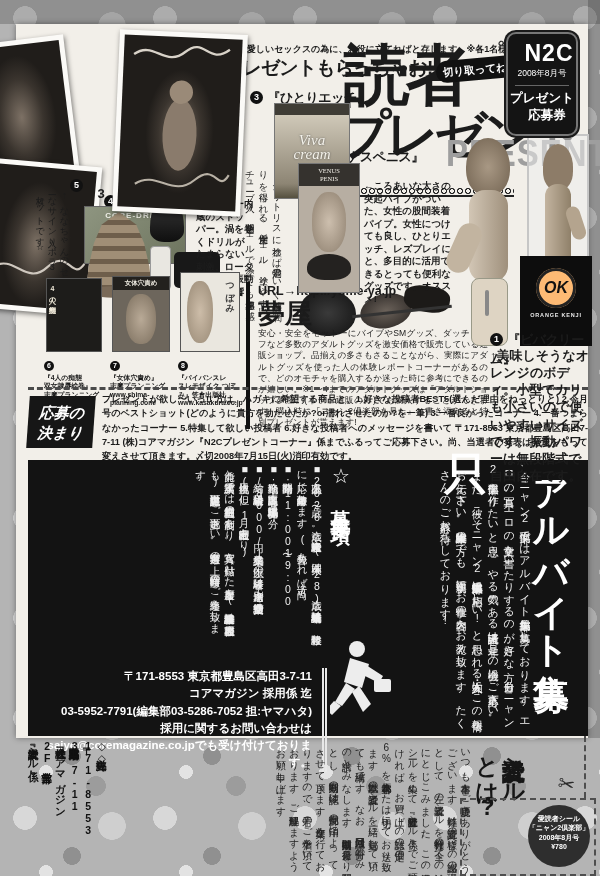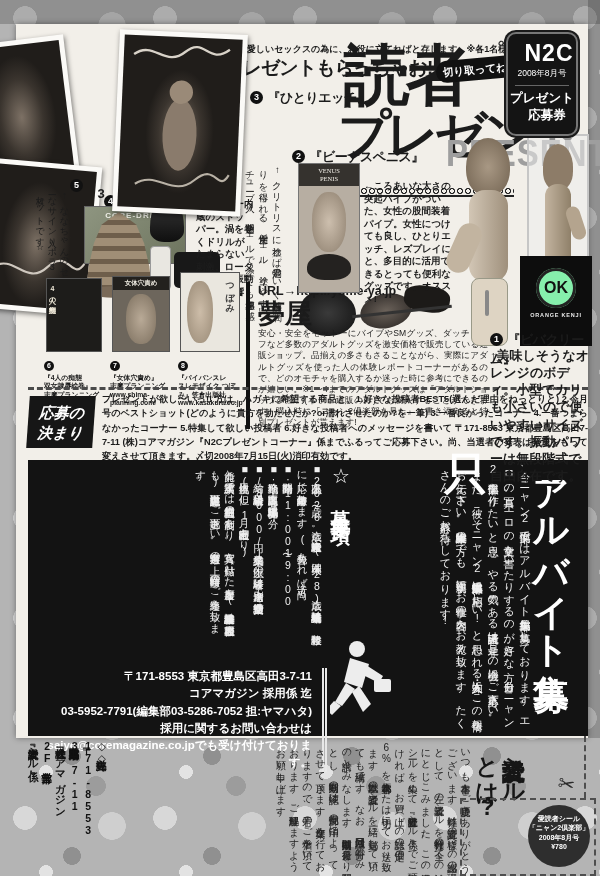--- a/index.html
+++ b/index.html
@@ -91,20 +91,25 @@
 サイン入りポラ
 3枚セット」</div>
   <div class="abs v pre" style="left:34px;top:190px;height:110px;font-size:9px;line-height:1.35;">↑ななちゃんのセクシ
 ーなサイン入りポラ3
 枚セットです☆</div>
 
   <div class="abs" style="left:250px;top:88px;">
     <span class="num">3</span>
     <span class="plabel">『ひとりエッチ』</span>
   </div>
+  <div class="abs" style="left:274px;top:103px;width:74px;height:94px;border:1px solid #777;
+      background:linear-gradient(180deg,#3f3c35 12%,#cfc8b8 12%,#8d8574 85%,#55503f);z-index:1;text-align:center;">
+    <div class="pre" style="font-family:'Liberation Serif','DejaVu Serif',serif;font-style:italic;color:#f4f2ea;font-size:15px;margin-top:30px;line-height:.9;text-shadow:0 0 2px #555;">Viva
+cream</div>
+  </div>
   <div class="abs" style="left:184px;top:134px;">
     <div class="tube" style="position:absolute;left:0;top:4px;width:13px;height:58px;">
         <div class="tubecap"></div>
       </div>
     <div class="tube" style="position:absolute;left:19px;top:2px;width:13px;height:60px;">
         <div class="tubecap"></div>
       </div>
     <div class="tube" style="position:absolute;left:38px;top:0;width:13px;height:62px;">
         <div class="tubecap"></div>
       </div>
@@ -153,22 +158,22 @@
     <div style="position:absolute;left:0;top:84px;width:24px;height:52px;border-radius:12px;background:#c2b4a0;transform:rotate(24deg);"></div>
     <div style="position:absolute;left:19px;top:140px;width:35px;height:66px;border-radius:8px;background:#ded4c3;border:1px solid #998;"></div>
     <div style="position:absolute;left:33px;top:152px;width:4px;height:26px;background:#888;border-radius:2px;"></div>
   </div>
   <div class="abs" style="left:527px;top:134px;width:58px;height:152px;border:2px solid #c6c6c6;background:rgba(236,236,236,.55);z-index:1;">
     <div style="margin:8px auto 0;width:30px;height:46px;border-radius:50% 50% 40% 40%;background:#8d7c68;"></div>
     <div style="margin:-6px auto 0;width:26px;height:86px;border-radius:12px;background:linear-gradient(90deg,#c3b4a0,#8f8069);"></div>
     <div style="position:absolute;right:4px;top:70px;width:14px;height:34px;border-radius:8px;background:#b4a48e;transform:rotate(-18deg);"></div>
   </div>
   <div class="abs" style="left:520px;top:256px;width:72px;height:90px;background:#0d0d0d;text-align:center;z-index:2;">
-    <div class="b" style="margin:12px auto 4px;width:40px;height:40px;border-radius:50%;background:#86efac;color:#111;
-        font-size:16px;line-height:40px;box-shadow:inset 0 0 0 3px #222;">OK</div>
+    <div class="b" style="margin:12px auto 4px;width:40px;height:40px;border-radius:50%;background:#fdba74;color:#111;
+        font-size:16px;line-height:40px;box-shadow:inset 0 0 0 3px #222;font-style:italic;">OK</div>
     <div class="b" style="color:#e8e8e8;font-size:5.5px;letter-spacing:.8px;">ORANGE KENJI</div>
   </div>
   <div class="abs" style="left:490px;top:330px;z-index:2;">
     <span class="num">1</span>
     <span class="plabel">『ビバクリーム』</span>
   </div>
   <div class="abs cap" style="left:490px;top:347px;width:102px;font-size:13px;z-index:2;">↑美味しそうなオレンジのボディ。小型でカリも小さいので使いやすいサイズです。振動パワーは無段階式で自由自在です。</div>
 
   <div class="abs cover" style="left:46px;top:278px;width:56px;height:74px;background:#1d1c1a;">
     <div class="v b" style="color:#efe9d8;font-size:7px;margin:6px 6px 0 0;height:60px;">4人の痴態</div>

